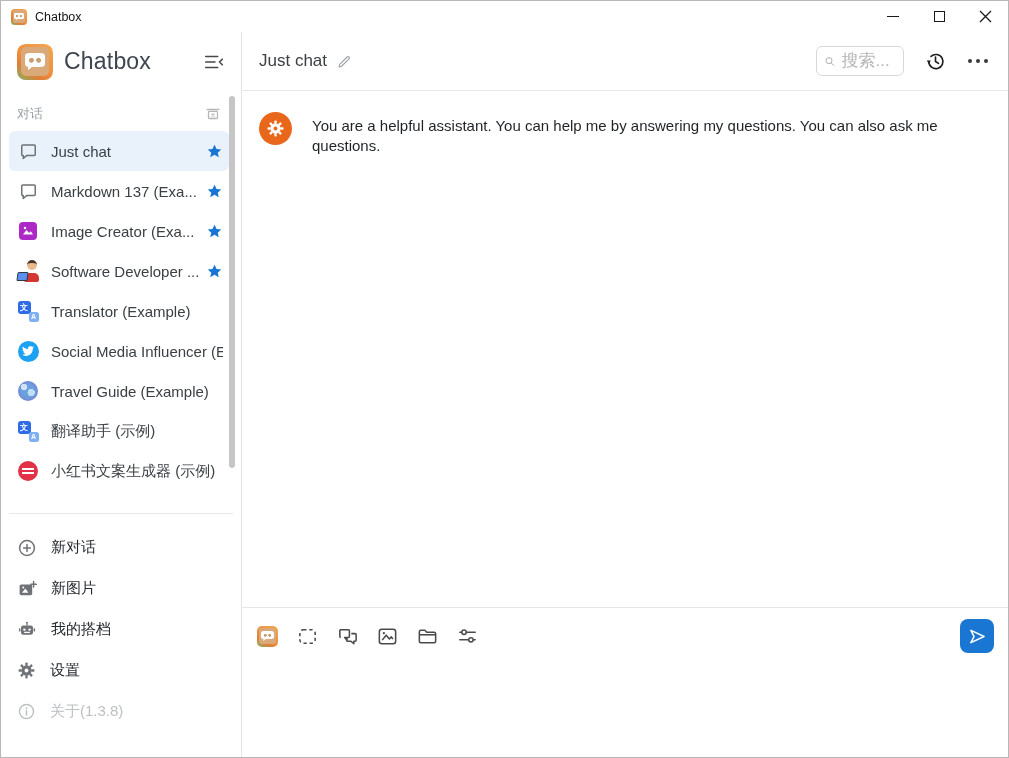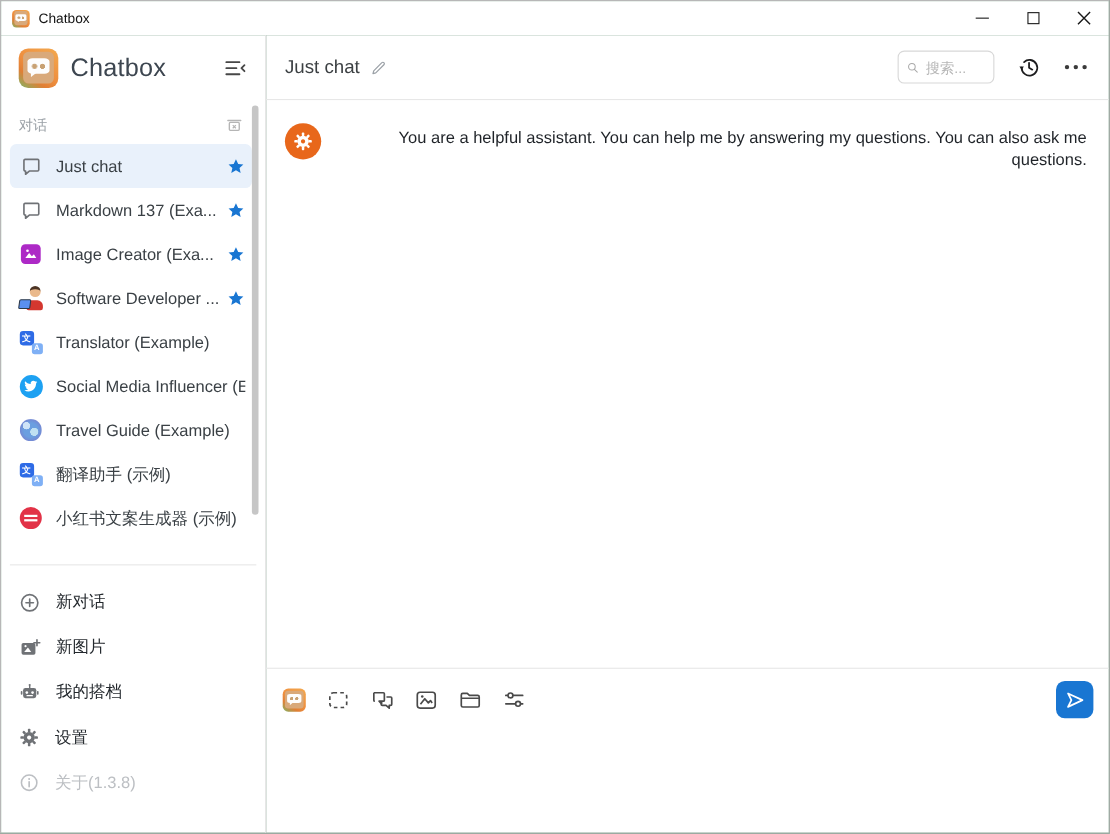--- a/index.html
+++ b/index.html
@@ -1,18 +1,18 @@
 <!DOCTYPE html>
 <html><head>
 <meta charset="utf-8">
 <style>
   html,body{margin:0;padding:0;background:#fff;}
   body{width:1009px;height:758px;overflow:hidden;font-family:"Liberation Sans","DejaVu Sans",sans-serif;}
   *{box-sizing:border-box;}
-  .window{width:1009px;height:758px;border:1px solid #b7b7b7;background:#14532d;display:flex;flex-direction:column;}
+  .window{width:1009px;height:758px;border:1px solid #b7b7b7;background:#0ea5e9;display:flex;flex-direction:column;}
 
   
   .titlebar{height:31px;flex:0 0 31px;display:flex;align-items:center;padding-left:10px;background:#fff;}
   .tb-title{margin-left:8px;font-size:12.5px;color:#141414;}
   .tb-controls{margin-left:auto;display:flex;height:100%;}
   .tb-btn{width:46px;height:100%;display:flex;align-items:center;justify-content:center;cursor:default;}
   .min-glyph{width:12px;height:1.4px;background:#1a1a1a;display:block;}
   .max-glyph{width:11px;height:11px;border:1.3px solid #1a1a1a;display:block;}
 
   
@@ -50,30 +50,30 @@
   .menu-row.muted{color:#bcbfc3;}
   .menu-row.muted .menu-label{color:#bcbfc3;}
   .scroll-thumb{position:absolute;top:64px;right:6px;width:6px;height:372px;background:#c6c6c6;border-radius:3px;}
 
   
   .main{flex:1;display:flex;flex-direction:column;min-width:0;background:#fff;}
   .main-header{height:59px;flex:0 0 59px;border-bottom:1px solid #e7e7e7;display:flex;align-items:center;padding:0 20px 0 17px;}
   .chat-title{font-size:17px;color:#3c4043;}
   .edit-btn{margin-left:9px;color:#9aa0a6;display:flex;cursor:pointer;}
   .searchbox{margin-left:auto;width:88px;height:30px;border:1px solid #d8d8d8;border-radius:6px;display:flex;align-items:center;padding:0 6px 0 7px;background:#fff;}
-  .searchbox input{border:0;outline:0;width:100%;font-size:13px;color:#333;background:transparent;margin-left:4px;font-family:inherit;}
+  .searchbox input{border:0;outline:0;width:100%;font-size:17px;color:#333;background:transparent;margin-left:4px;font-family:inherit;}
   .searchbox input::placeholder{color:#b6b6b6;}
   .history-btn{margin-left:20px;color:#1d1d1f;display:flex;cursor:pointer;}
   .more-btn{margin-left:21px;display:flex;gap:4px;align-items:center;cursor:pointer;height:20px;}
   .dot{width:4px;height:4px;border-radius:50%;background:#3a3a3a;}
 
   .chat-body{flex:1;min-height:0;padding:21px 20px 0 17px;}
   .msg{display:flex;}
   .avatar{width:33px;height:33px;border-radius:50%;background:#e8671b;flex:0 0 33px;display:flex;align-items:center;justify-content:center;color:#fff;}
-  .msg-content{margin-left:20px;padding-top:4px;min-width:0;text-align:right;}
+  .msg-content{margin-left:20px;padding-top:4px;min-width:0;}
   .msg-text{font-size:15px;color:#1f2328;line-height:1.3;}
   .msg-meta{margin-top:8px;font-size:12px;color:#a8a8a8;}
 
   .composer{flex:0 0 150px;border-top:1px solid #e6e6e6;padding:9px 14px 0 14px;display:flex;flex-direction:column;}
   .toolbar{display:flex;align-items:center;gap:17px;height:38px;}
   .tool{width:23px;height:23px;color:#4a4a4a;display:flex;align-items:center;justify-content:center;cursor:pointer;}
   .send-btn{margin-left:auto;width:34px;height:34px;border-radius:8px;background:#1976d2;display:flex;align-items:center;justify-content:center;cursor:pointer;border:0;}
   .composer textarea{border:0;outline:0;resize:none;font-size:15px;font-family:inherit;color:#333;margin-top:5px;height:70px;width:95%;background:transparent;padding:0;}
   .composer textarea::placeholder{color:#9aa0a6;}
 

